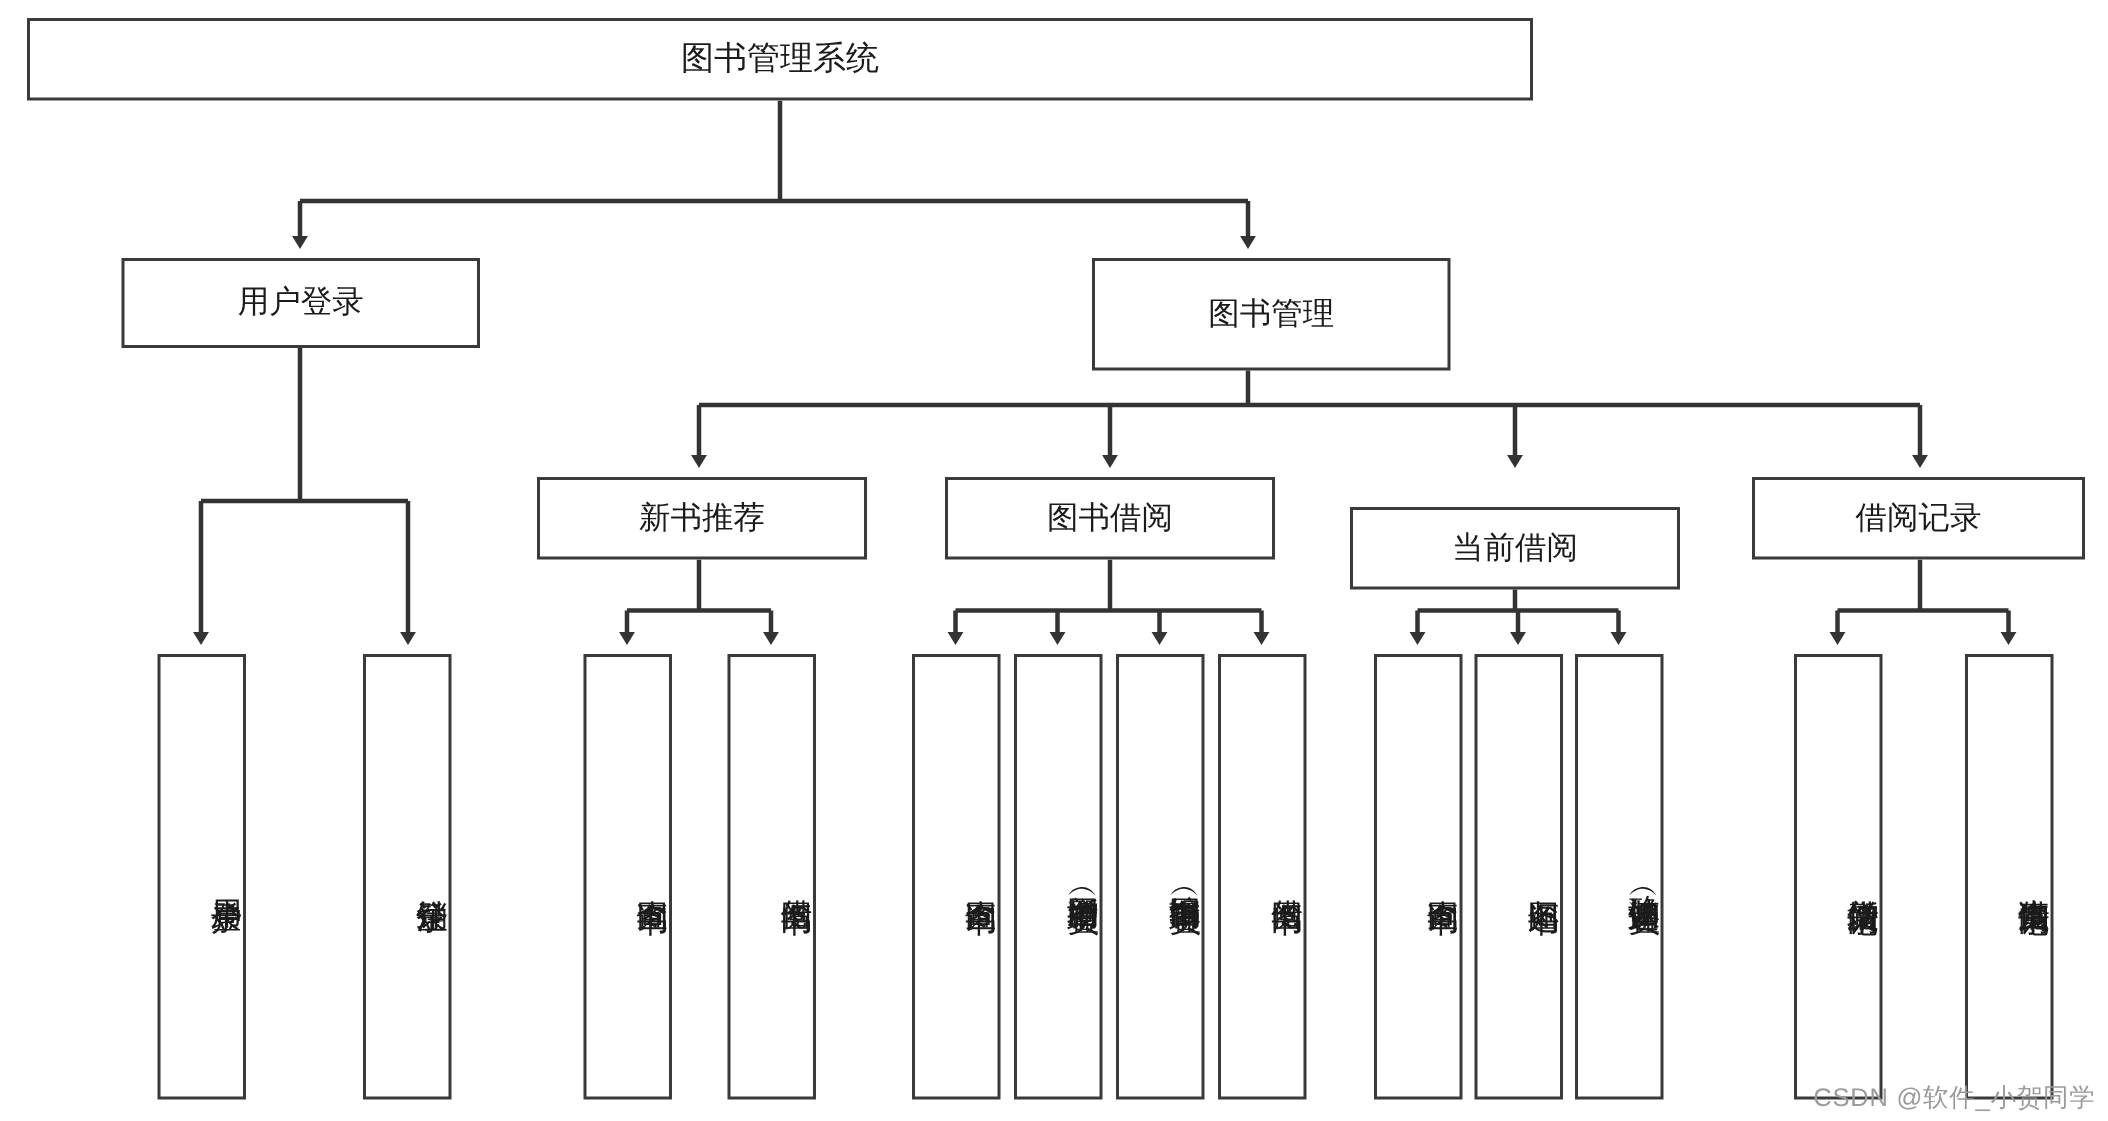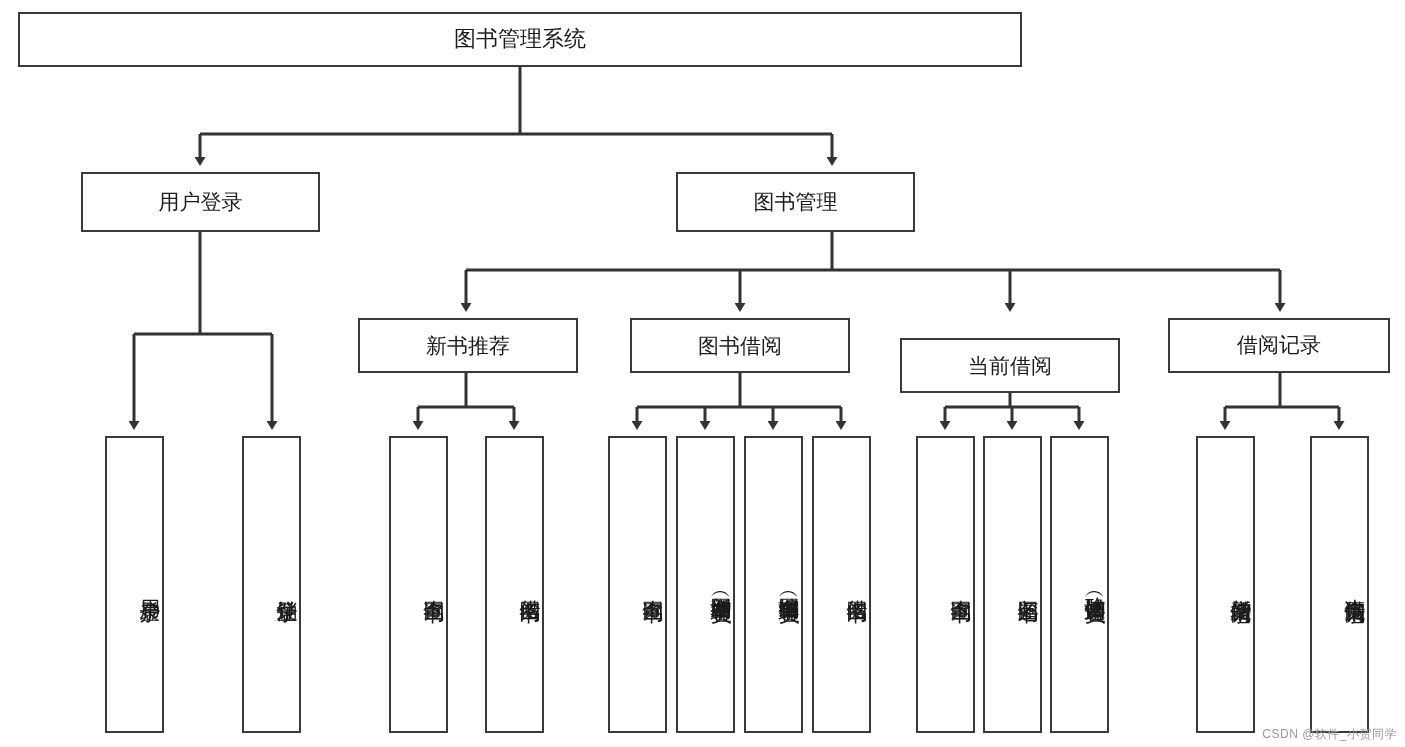--- a/index.html
+++ b/index.html
@@ -30,21 +30,21 @@
     letter-spacing:1px;
     padding:6px 0;
     align-items:flex-start;
     justify-content:center;
   }
   svg#wires{position:absolute;left:0;top:0;width:1405px;height:747px;pointer-events:none;}
   #watermark{
     position:absolute;
     right:8px;
     bottom:4px;
-    font-size:12px;
+    font-size:17px;
     color:#9b9b9b;
     letter-spacing:0.5px;
     white-space:nowrap;
   }
 </style>
 </head>
 <body>
 
 <div id="diagram">
 
@@ -94,21 +94,21 @@
       <path d="M1280,373 L1280,407"></path>
       <path d="M1225,407 L1339,407"></path>
       <path d="M1225,407 L1225,422" marker-end="url(#arrow)"></path>
       <path d="M1339,407 L1339,422" marker-end="url(#arrow)"></path>
     </g>
   </svg>
 
   <div class="node root" style="left:18px;top:12px;width:1004px;height:55px;">图书管理系统</div>
 
   <div class="node h" style="left:81px;top:172px;width:239px;height:60px;">用户登录</div>
-  <div class="node h" style="left:676px;top:172px;width:239px;height:60px;">图书管理</div>
+  <div class="node h" style="left:728px;top:172px;width:239px;height:75px;">图书管理</div>
 
   <div class="node h" style="left:358px;top:318px;width:220px;height:55px;">新书推荐</div>
   <div class="node h" style="left:630px;top:318px;width:220px;height:55px;text-align:center;">图书借阅</div>
   <div class="node h" style="left:900px;top:318px;width:220px;height:55px;margin-top:20px;">当前借阅</div>
   <div class="node h" style="left:1168px;top:318px;width:222px;height:55px;font-family:Liberation Serif, serif;">借阅记录</div>
 
   <div class="node v" style="left:105px;top:436px;width:59px;height:297px;">用户登录</div>
   <div class="node v" style="left:242px;top:436px;width:59px;height:297px;">注销登录</div>
 
   <div class="node v" style="left:389px;top:436px;width:59px;height:297px;">查询图书</div>

